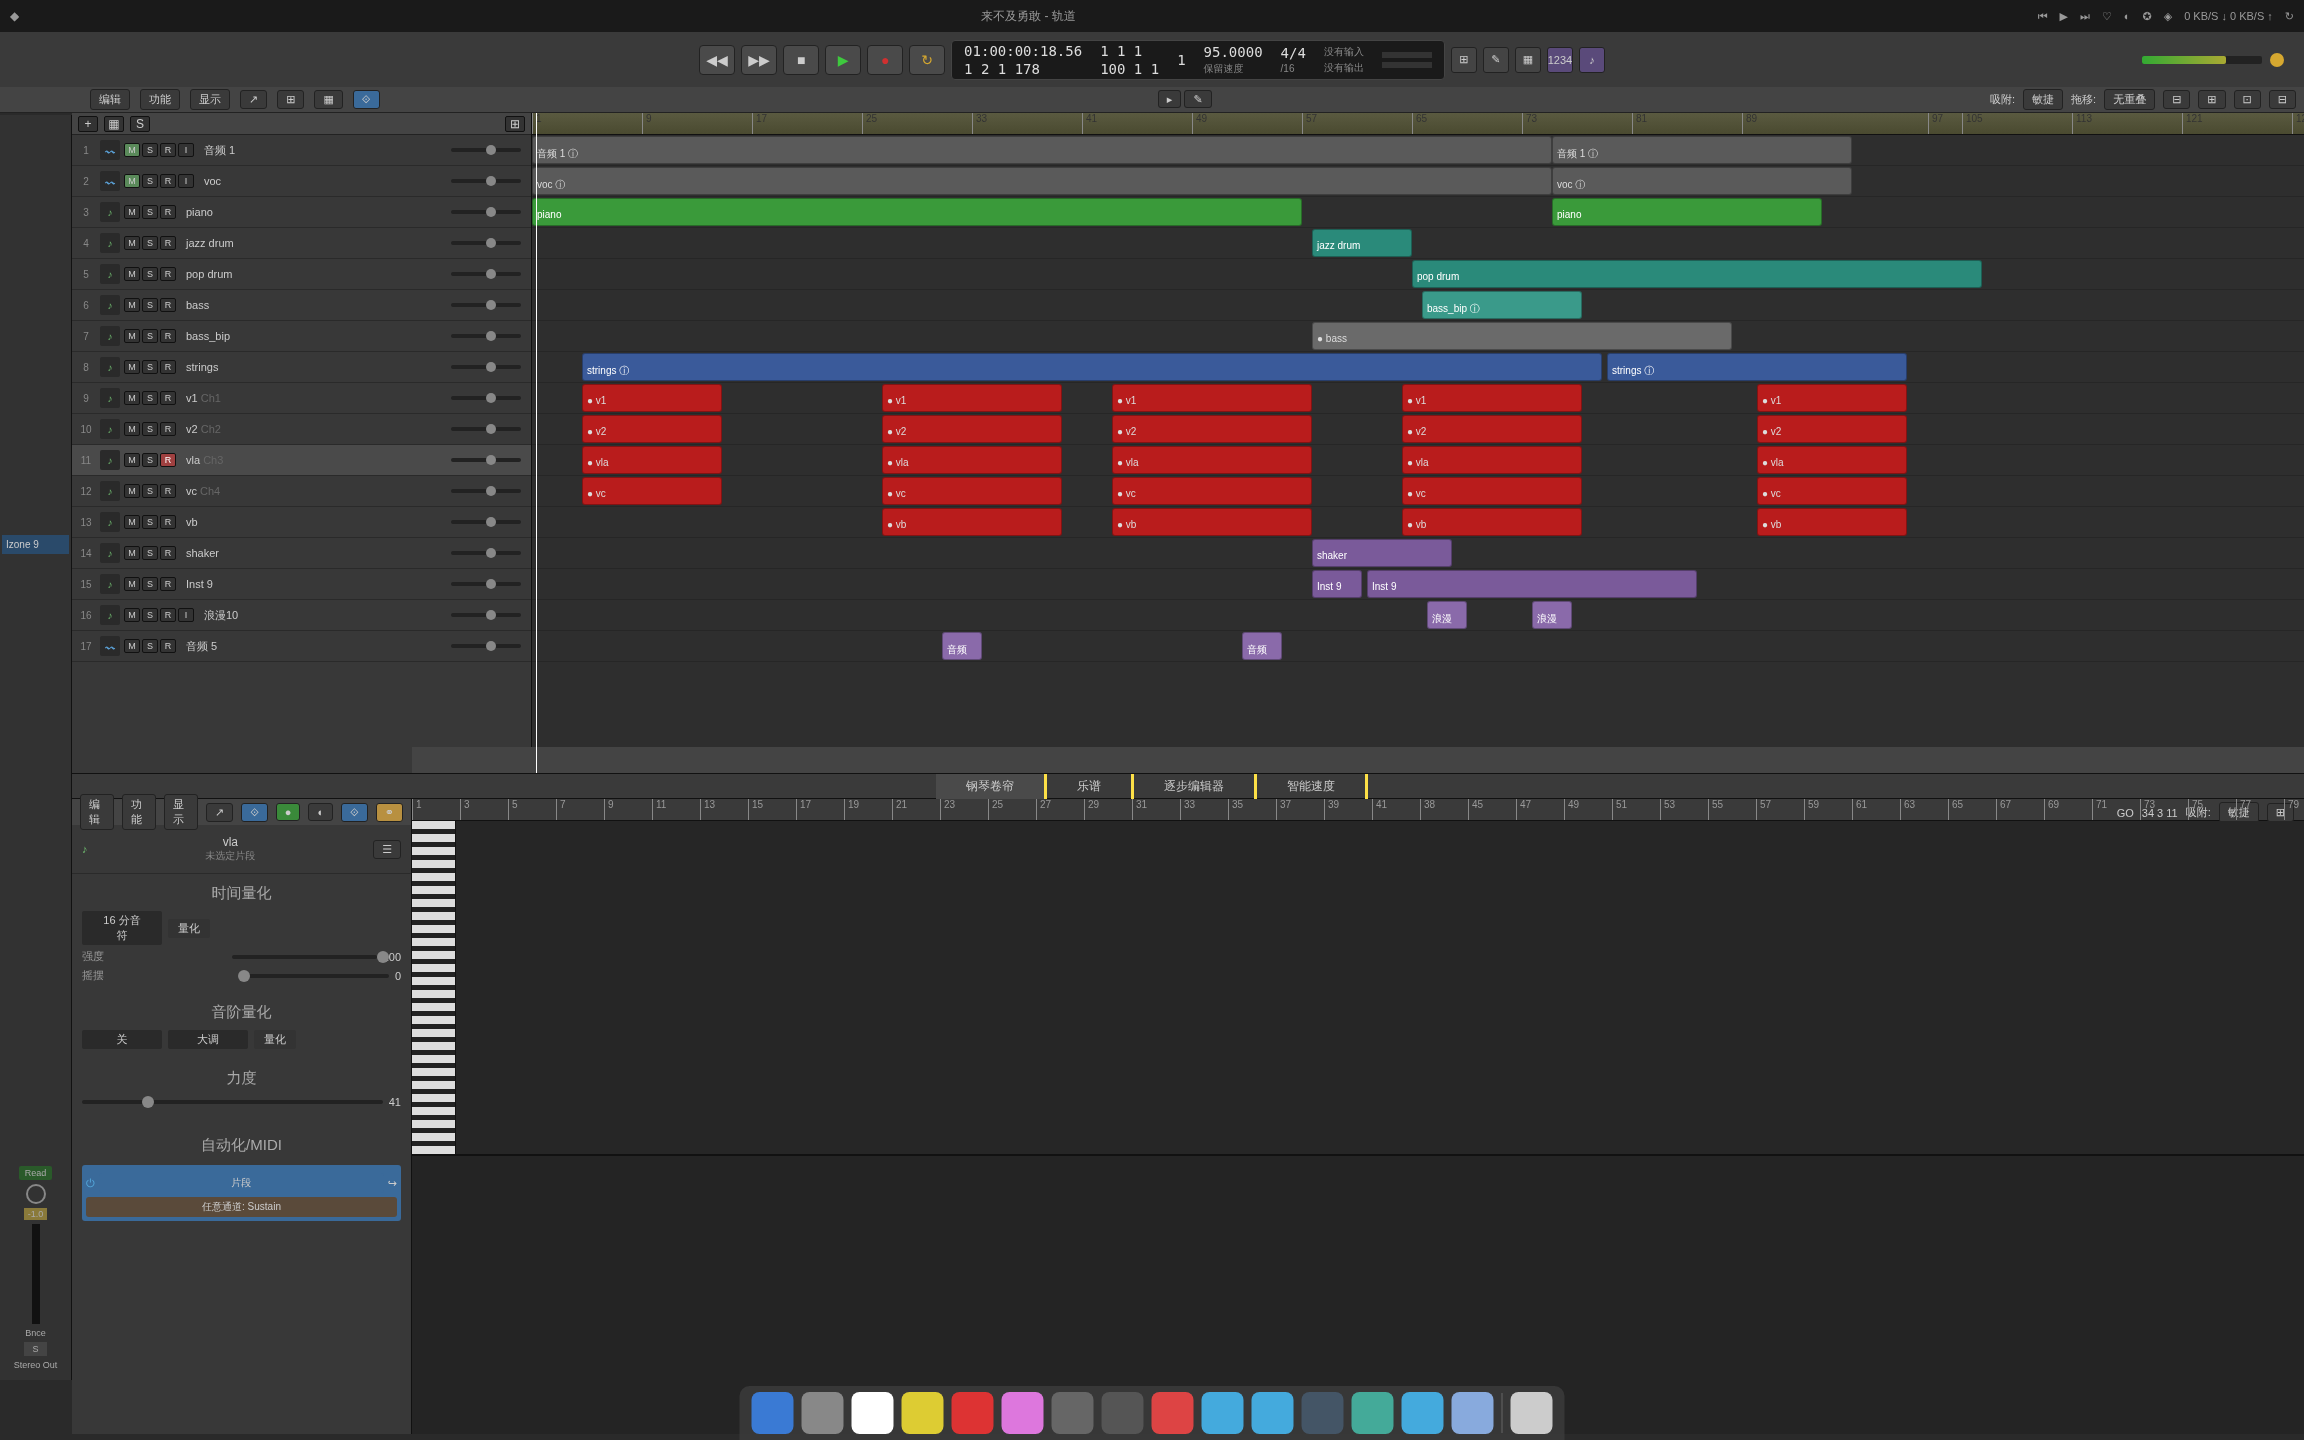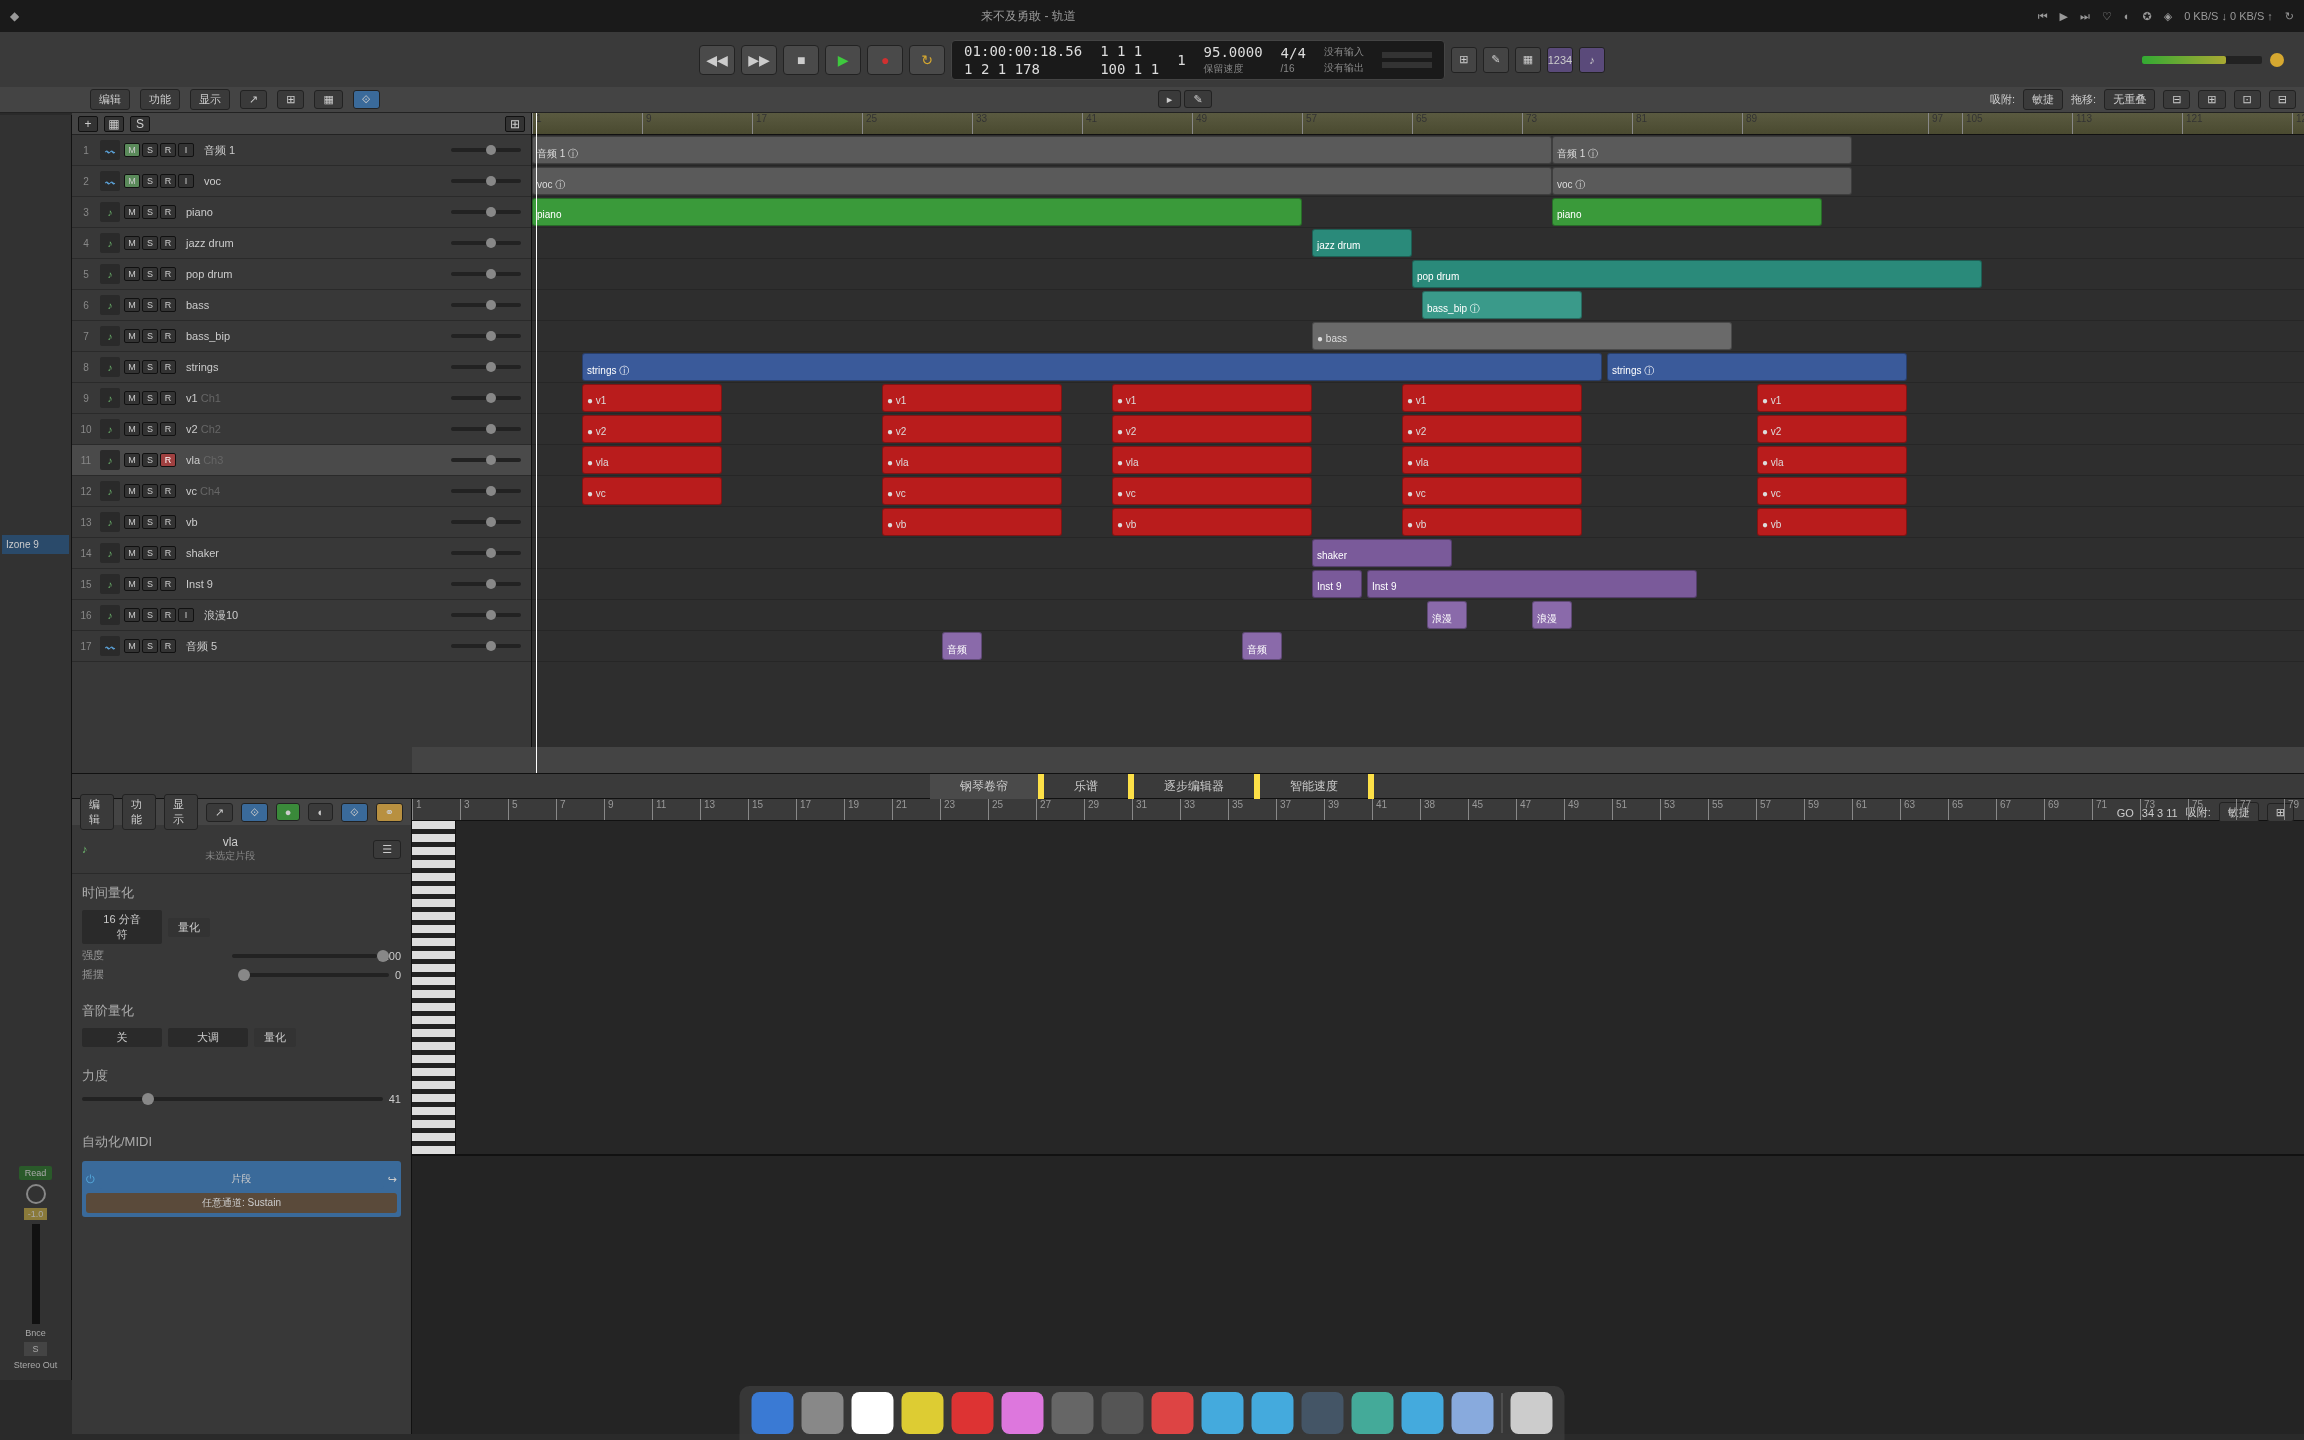--- a/index.html
+++ b/index.html
@@ -66,31 +66,31 @@
 .region.teal { background: #2a8a7a; color: #fff; }
 .region.gray { background: #6a6a6a; color: #ddd; }
 .region.teal2 { background: #3a9a8a; color: #fff; }
 .region.blue { background: #3a5a9a; color: #fff; }
 .region.lblue { background: #b91c1c; color: #ddd; }
 .region.purple { background: #7a5a9a; color: #fff; }
 .region.lpurple { background: #8a6aaa; color: #fff; }
 
 
 .editor-tabs { height: 26px; background: #3a3a3a; display: flex; justify-content: center; align-items: center; gap: 0; border-top: 1px solid #111; border-bottom: 1px solid #111; }
-.ed-tab { padding: 4px 30px; cursor: pointer; font-size: 12px; border-right: 6px solid #fde047; }
+.ed-tab { padding: 4px 30px; cursor: pointer; font-size: 12px; border-right: 3px solid #fde047; }
 .ed-tab.active { background: #4a4a4a; }
 
 
 .editor { display: flex; height: 635px; background: #2a2a2a; }
 .editor-left { width: 340px; background: #383838; border-right: 1px solid #111; display: flex; flex-direction: column; }
 .editor-toolbar { height: 26px; background: #444; display: flex; align-items: center; padding: 0 8px; gap: 8px; }
 .editor-info { padding: 6px; text-align: center; border-bottom: 1px solid #2a2a2a; }
 .editor-params { padding: 10px; display: flex; flex-direction: column; gap: 8px; }
 .param-group { margin-bottom: 10px; }
-.param-title { font-size: 13px; color: #aaa; margin-bottom: 6px; }
+.param-title { font-size: 15px; color: #aaa; margin-bottom: 6px; text-align: center; }
 .param-row { display: flex; align-items: center; gap: 6px; font-size: 11px; padding: 2px 0; }
 .param-row label { flex: 1; color: #999; }
 .param-row .val { background: #2a2a2a; padding: 2px 20px; border-radius: 2px; width: 80px; text-align: center; }
 .param-btn { padding: 2px 10px; background: #333; border-radius: 2px; cursor: pointer; }
 .slider { flex: 1; height: 4px; background: #222; border-radius: 2px; position: relative; }
 .slider::before { content: ''; position: absolute; top: -4px; width: 12px; height: 12px; background: #888; border-radius: 50%; }
 .automation { background: #3a6a9a; padding: 4px; border-radius: 3px; margin-top: 10px; }
 .auto-row { display: flex; gap: 4px; align-items: center; margin-top: 4px; }
 .auto-pill { flex: 1; background: #5a4a3a; padding: 3px 8px; border-radius: 3px; text-align: center; font-size: 10px; }
 

